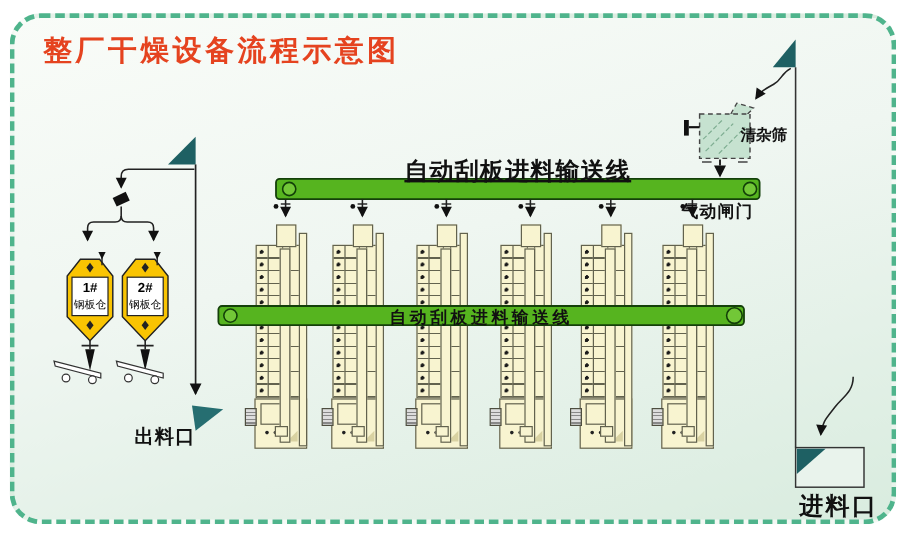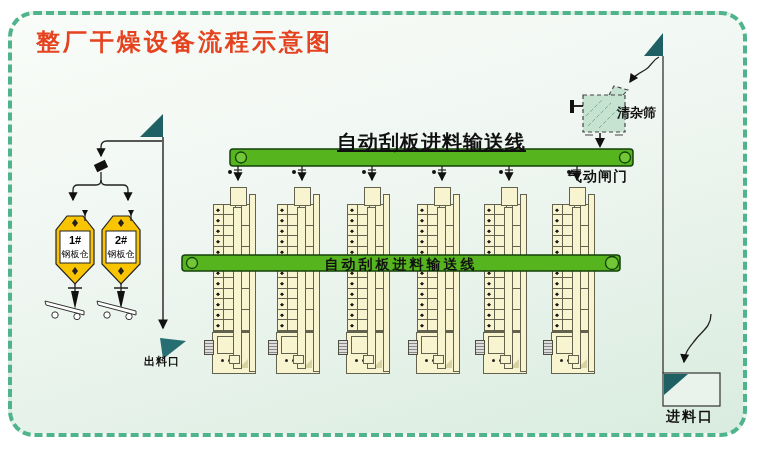--- a/index.html
+++ b/index.html
@@ -9,22 +9,22 @@
   #panel{position:absolute;left:8px;top:11px;width:739px;height:426px;box-sizing:border-box;
          border:4px dashed #4fb48c;border-radius:26px;
          background:linear-gradient(165deg,#f9fcf8 0%,#eff6f1 45%,#d9ecdf 100%);}
   
   .lbl{position:absolute;color:#111;font-weight:bold;white-space:nowrap;z-index:7;}
   #title{left:36px;top:26px;font-size:24px;letter-spacing:3px;color:#e5431f;}
   #lbl-topconv{left:230px;top:129px;width:403px;text-align:center;font-size:20px;letter-spacing:1px;text-decoration:underline;}
   #lbl-midconv{left:182px;top:256px;width:438px;text-align:center;font-size:14px;letter-spacing:3px;}
   #lbl-gate{left:568px;top:168px;font-size:14px;letter-spacing:1px;}
   #lbl-sieve{left:617px;top:104px;font-size:13px;}
-  #lbl-out{left:112px;top:354px;font-size:11px;letter-spacing:1px;margin-left:32px;}
-  #lbl-in{left:666px;top:408px;font-size:14px;letter-spacing:2px;}
+  #lbl-out{left:112px;top:354px;font-size:16px;letter-spacing:1px;}
+  #lbl-in{left:666px;top:408px;font-size:20px;letter-spacing:2px;}
   .silo-txt{position:absolute;width:30px;top:233px;text-align:center;z-index:7;line-height:1.35;}
   .silo-txt .num{font-size:11px;font-weight:bold;}
   .silo-txt .nm{font-size:9px;font-weight:normal;letter-spacing:0px;}
   #silo-txt-1{left:60px;} #silo-txt-2{left:106px;}
   
   #towers{position:absolute;left:0;top:0;width:757px;height:450px;z-index:2;}
   .tower{position:absolute;top:187px;width:42px;height:188px;}
   .t-head{position:absolute;left:17px;top:0;width:15px;height:17px;background:#f8f4d0;
           border:1px solid #62624e;z-index:2;}
   .t-tube{position:absolute;left:36px;top:7px;width:5px;height:176px;background:#f8f4d0;

